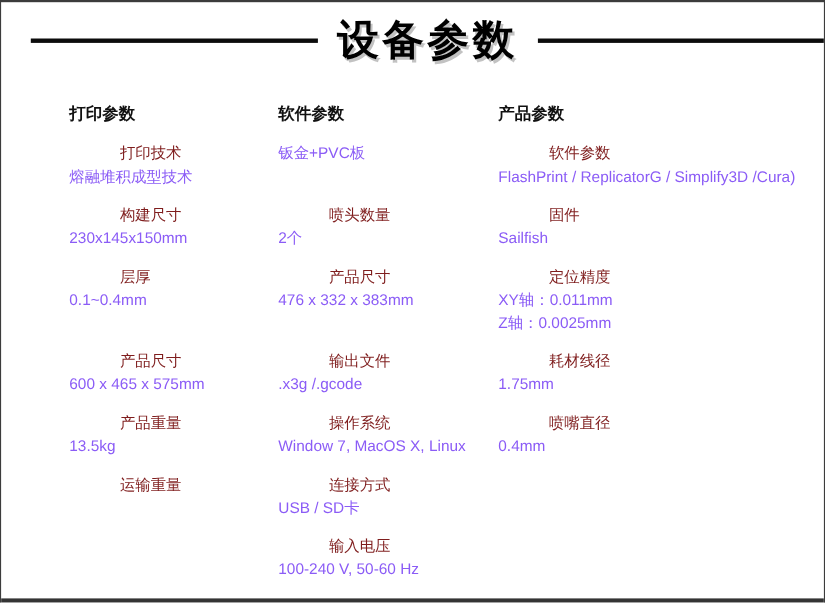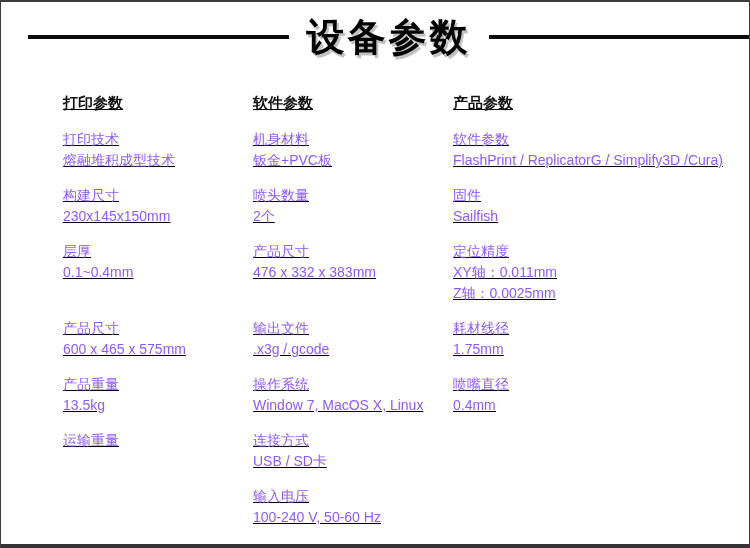--- a/index.html
+++ b/index.html
@@ -45,36 +45,36 @@
     color: #000000;
     text-shadow: 2px 3px 0 #c2c2c2;
     white-space: nowrap;
     line-height: 1;
   }
   
   .spec-grid {
     display: grid;
     grid-template-columns: 190px 200px 1fr;
     margin: 26px 8px 0 62px;
-    text-decoration: underline;
   }
   .col-header {
     font-size: 15px;
     font-weight: bold;
     color: #111111;
     padding-bottom: 16px;
   }
   .spec-block {
     padding-bottom: 14px;
   }
   .spec-label {
     font-size: 14px;
-    color: #8b5cf6;
+    color: #7f1d1d;
     line-height: 21px;
     white-space: pre;
+    margin-left: 46px;
   }
   .spec-value {
     font-size: 14px;
     color: #8b5cf6;
     line-height: 21px;
     white-space: pre;
   }
 </style>
 </head>
 <body>
@@ -91,21 +91,20 @@
 
     <div class="col-header">打印参数</div>
     <div class="col-header">软件参数</div>
     <div class="col-header">产品参数</div>
 
     <div class="spec-block">
       <div class="spec-label">打印技术</div>
       <div class="spec-value">熔融堆积成型技术</div>
     </div>
     <div class="spec-block">
-      <div class="spec-label">机身材料</div>
       <div class="spec-value">钣金+PVC板</div>
     </div>
     <div class="spec-block">
       <div class="spec-label">软件参数</div>
       <div class="spec-value">FlashPrint / ReplicatorG / Simplify3D /Cura)</div>
     </div>
 
     <div class="spec-block">
       <div class="spec-label">构建尺寸</div>
       <div class="spec-value">230x145x150mm</div>

